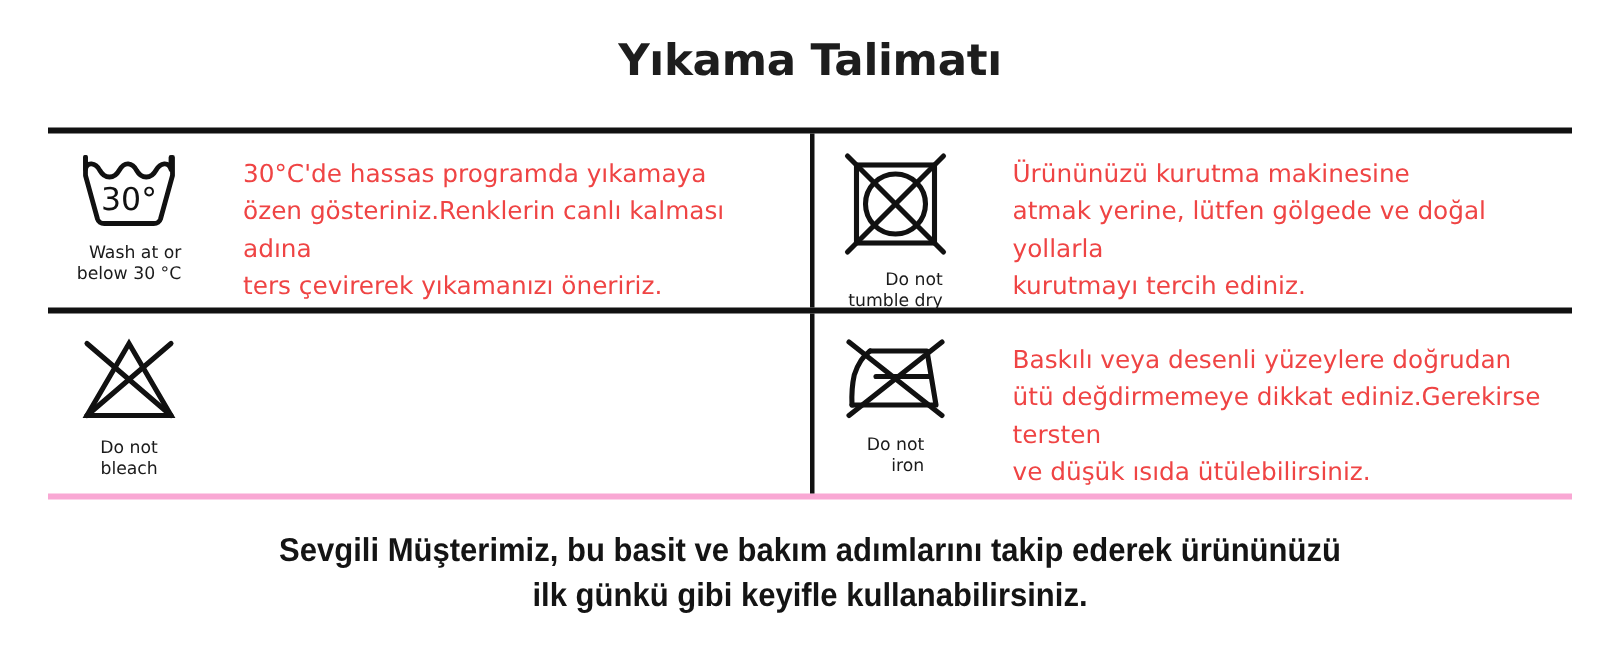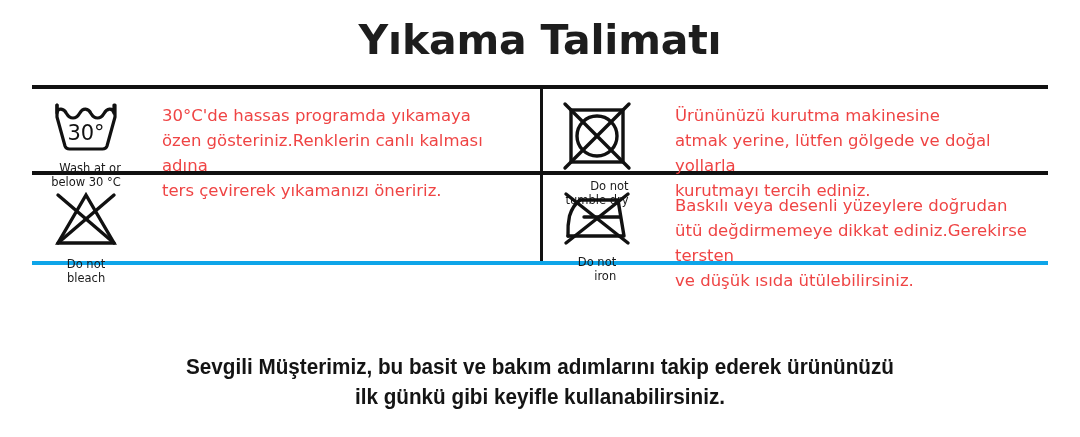--- a/index.html
+++ b/index.html
@@ -17,37 +17,37 @@
   }
 
   
   .title {
     position: absolute;
     top: 12px;
     left: 0;
     width: 1080px;
     text-align: center;
     font-family: "DejaVu Sans", sans-serif;
-    font-size: 41px;
+    font-size: 29px;
     font-weight: bold;
     letter-spacing: -0.2px;
     color: #1d1d1d;
     line-height: 56px;
   }
 
   
   .care-table {
     position: absolute;
     left: 32px;
     top: 85px;
     width: 1016px;
-    height: 180px;
+    height: 248px;
     box-sizing: border-box;
     border-top: 4px solid #111111;
-    border-bottom: 4px solid #0ea5e9;
+    border-bottom: 4px solid #f9a8d4;
   }
   .care-row {
     display: flex;
     height: 50%;
     box-sizing: border-box;
   }
   .care-row.row-top {
     border-bottom: 4px solid #111111;
   }
   .care-cell {

